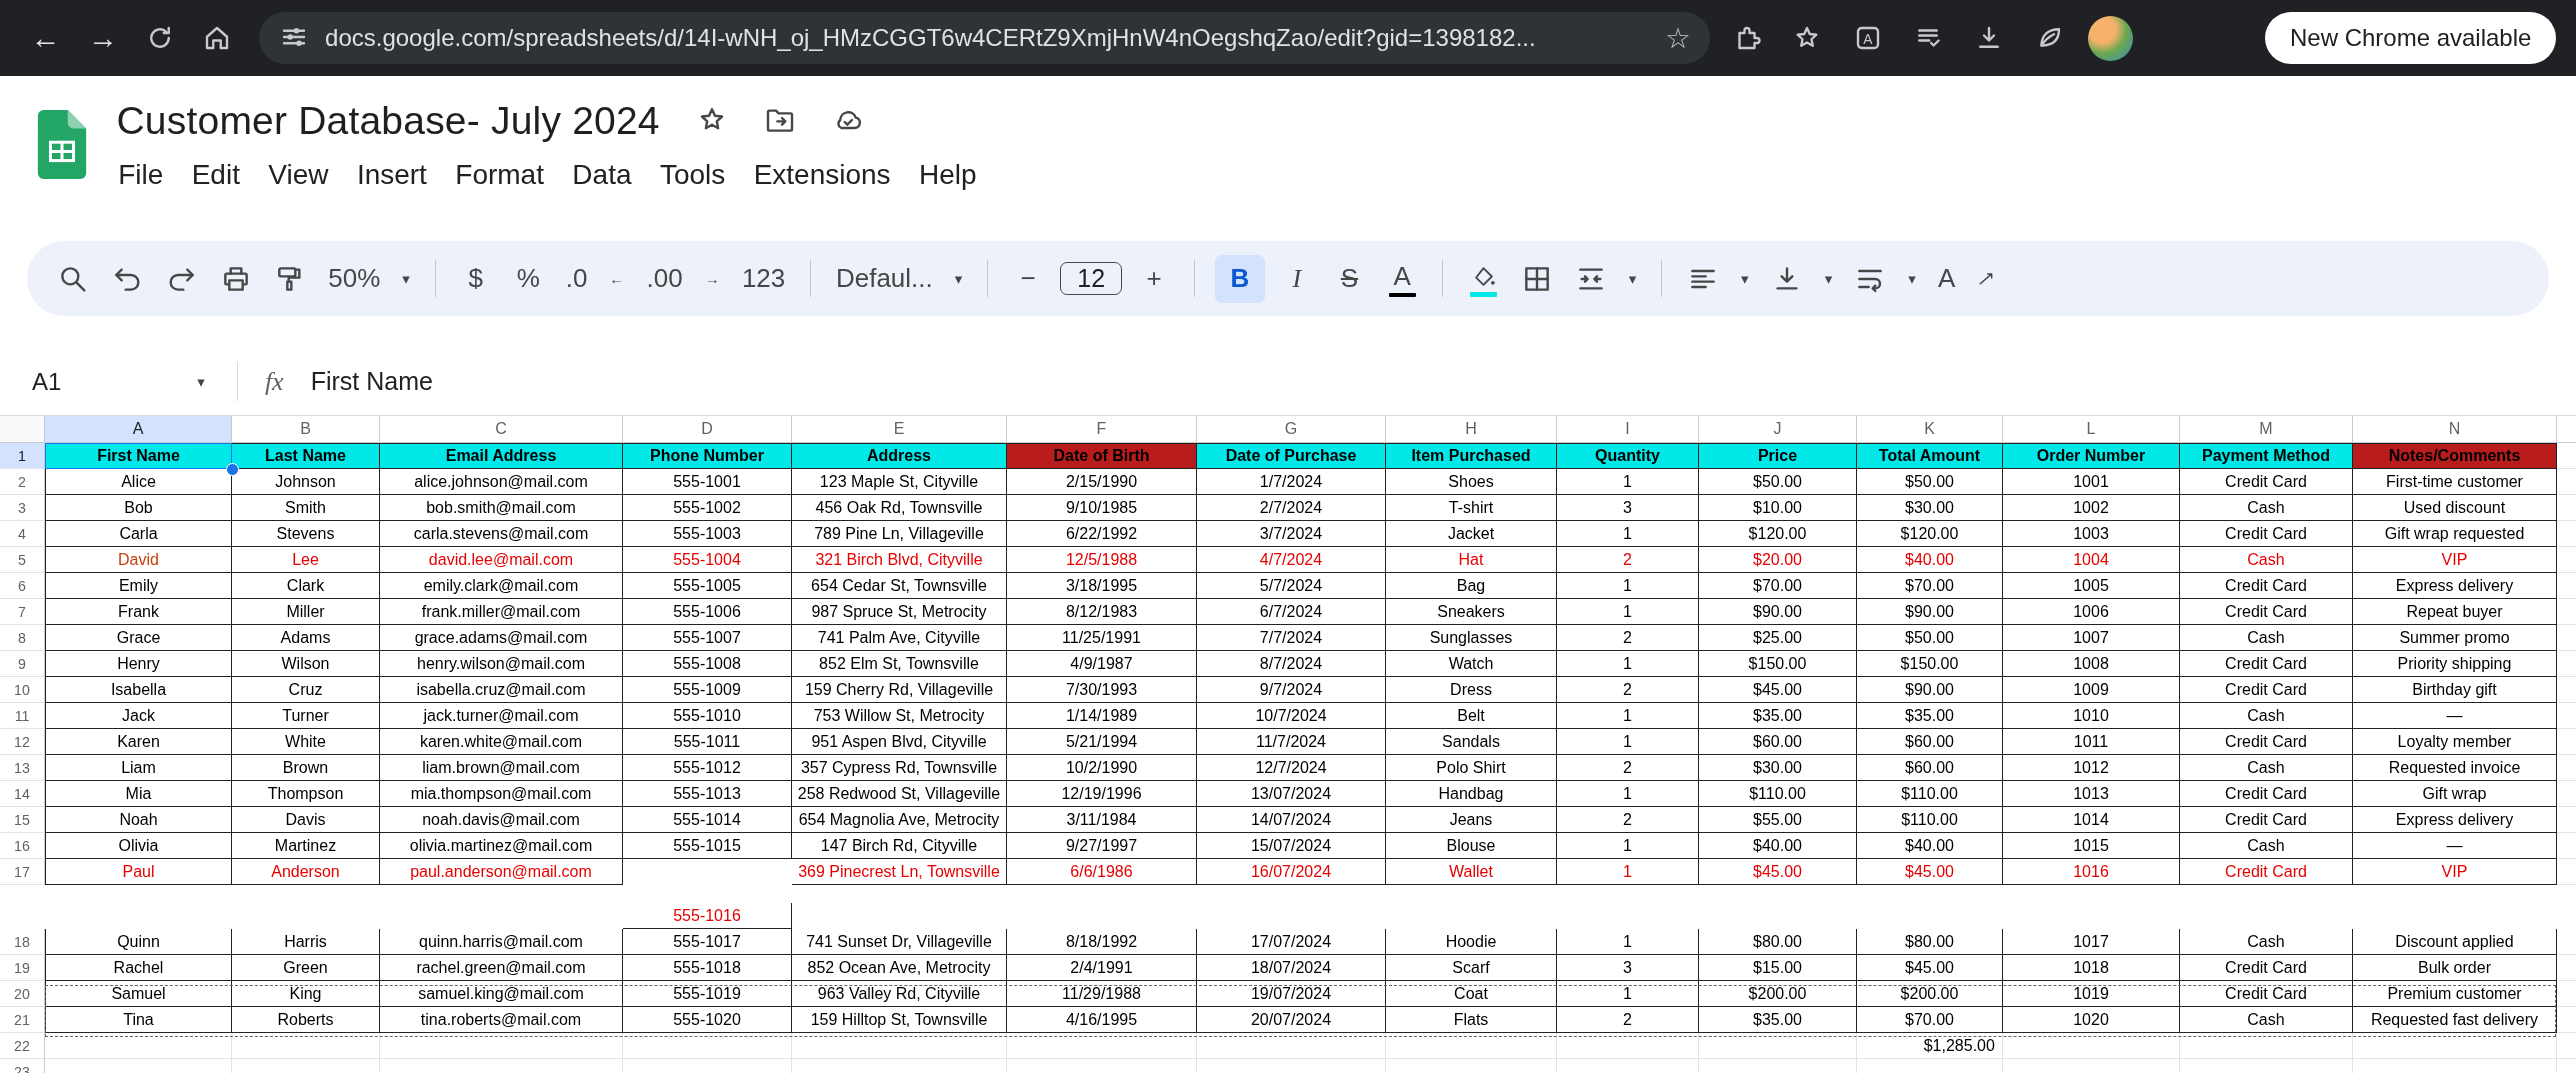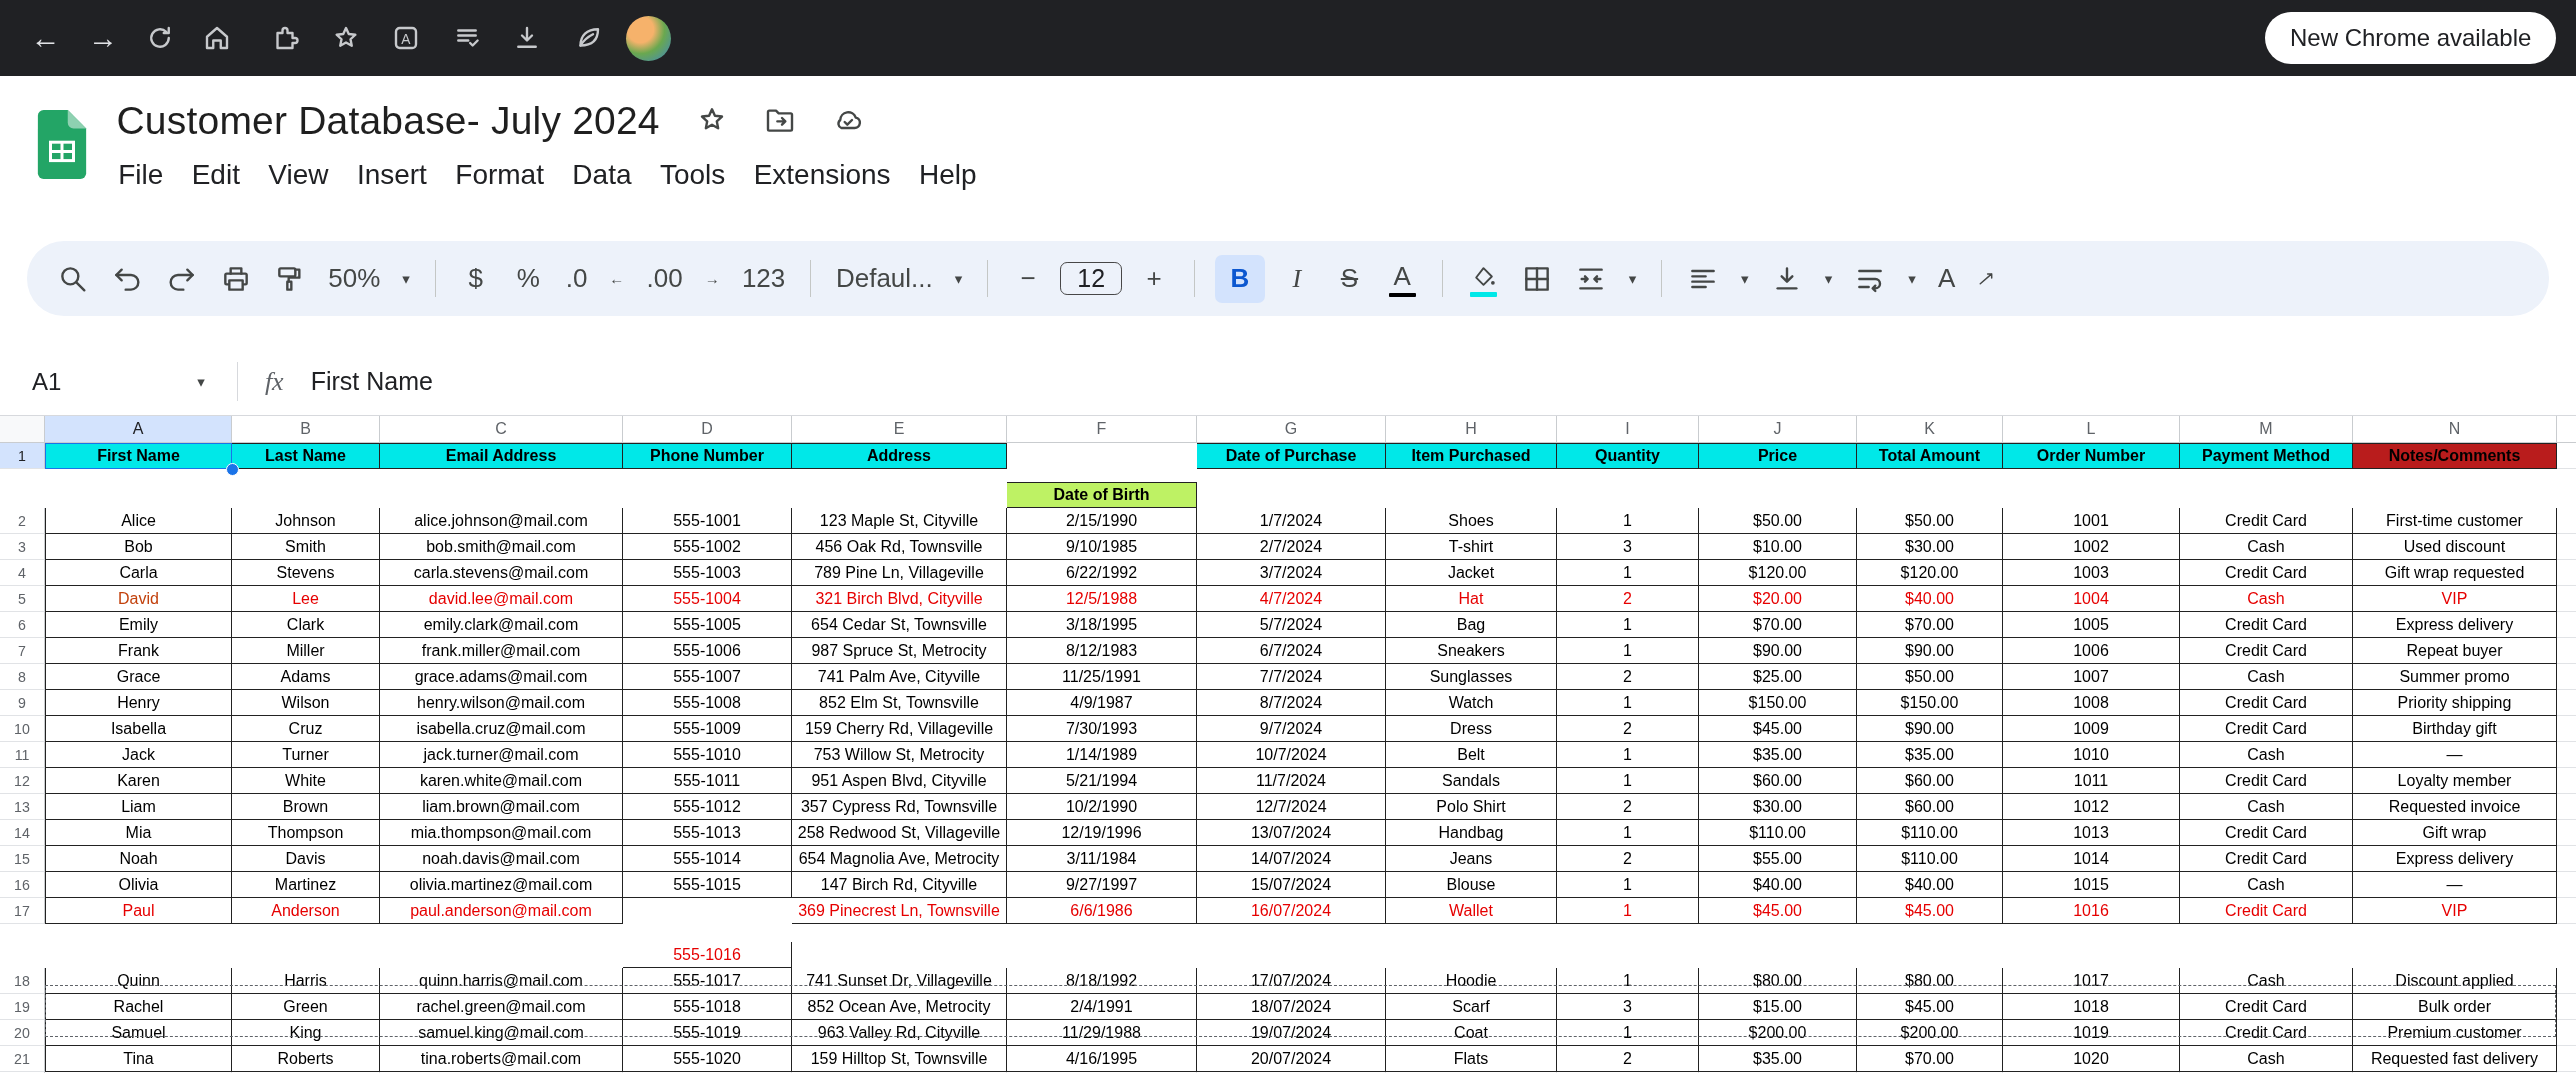--- a/index.html
+++ b/index.html
@@ -87,20 +87,32 @@
       <svg class="cs" viewBox="0 0 24 24">
           <path d="M19 12a7 7 0 1 1-2.05-4.95"></path>
           <path d="M19 4v4h-4"></path>
         </svg>
     </span>
     <span class="nav-ic">
       <svg class="cs" viewBox="0 0 24 24">
           <path d="M4 11 12 4l8 7v9h-5v-6h-6v6H4z"></path>
         </svg>
     </span>
+    <div class="omnibox">
+      <span>
+        <svg class="cs" viewBox="0 0 24 24">
+            <path d="M4 7h16M4 12h16M4 17h16"></path>
+          <circle cx="14" cy="7" r="2.2" fill="#c7c9cc" stroke="none"></circle>
+          <circle cx="9" cy="12" r="2.2" fill="#c7c9cc" stroke="none"></circle>
+          <circle cx="16" cy="17" r="2.2" fill="#c7c9cc" stroke="none"></circle>
+          </svg>
+      </span>
+      <span class="url">docs.google.com/spreadsheets/d/14I-wNH_oj_HMzCGGT6w4CERtZ9XmjHnW4nOegshqZao/edit?gid=1398182...</span>
+      <span class="url-star">☆</span>
+    </div>
     <span class="cic">
       <svg class="cs" viewBox="0 0 24 24">
           <path d="M6 8h4V6a2 2 0 1 1 4 0v2h4v4h2a2 2 0 1 1 0 4h-2v4H6z"></path>
         </svg>
     </span>
     <span class="cic">
       <svg class="cs" viewBox="0 0 24 24">
           <path d="m12 4 2.2 4.8 5.3.6-3.9 3.6 1 5.2L12 15.6 7.4 18.2l1-5.2L4.5 9.4l5.3-.6z"></path>
         </svg>
     </span>
@@ -322,21 +334,21 @@
         <div class="c colhead" style="width: 204px;">N</div>
         <div class="c colhead" style="width: 21.4px;"></div>
       </div>
       <div class="grid-row">
         <div class="c gut selhead" style="width: 45px;">1</div>
         <div class="c hdr" style="width: 187px; background: rgb(0, 232, 232);">First Name</div>
         <div class="c hdr" style="width: 148px; background: rgb(0, 232, 232);">Last Name</div>
         <div class="c hdr" style="width: 243px; background: rgb(0, 232, 232);">Email Address</div>
         <div class="c hdr" style="width: 169px; background: rgb(0, 232, 232);">Phone Number</div>
         <div class="c hdr" style="width: 215px; background: rgb(0, 232, 232);">Address</div>
-        <div class="c hdr" style="width: 190px; background: #bef264; margin-top: 39px;">Date of Birth</div>
+        <div class="c hdr" style="width: 190px; background: #b91c1c;">Date of Birth</div>
         <div class="c hdr" style="width: 189px; background: rgb(0, 232, 232);">Date of Purchase</div>
         <div class="c hdr" style="width: 171px; background: rgb(0, 232, 232);">Item Purchased</div>
         <div class="c hdr" style="width: 142px; background: rgb(0, 232, 232);">Quantity</div>
         <div class="c hdr" style="width: 158px; background: rgb(0, 232, 232);">Price</div>
         <div class="c hdr" style="width: 146px; background: rgb(0, 232, 232);">Total Amount</div>
         <div class="c hdr" style="width: 177px; background: rgb(0, 232, 232);">Order Number</div>
         <div class="c hdr" style="width: 173px; background: rgb(0, 232, 232);">Payment Method</div>
         <div class="c hdr" style="width: 204px; background: #b91c1c;">Notes/Comments</div>
         <div class="c fillcell" style="width: 21.4px;"></div>
       </div>

